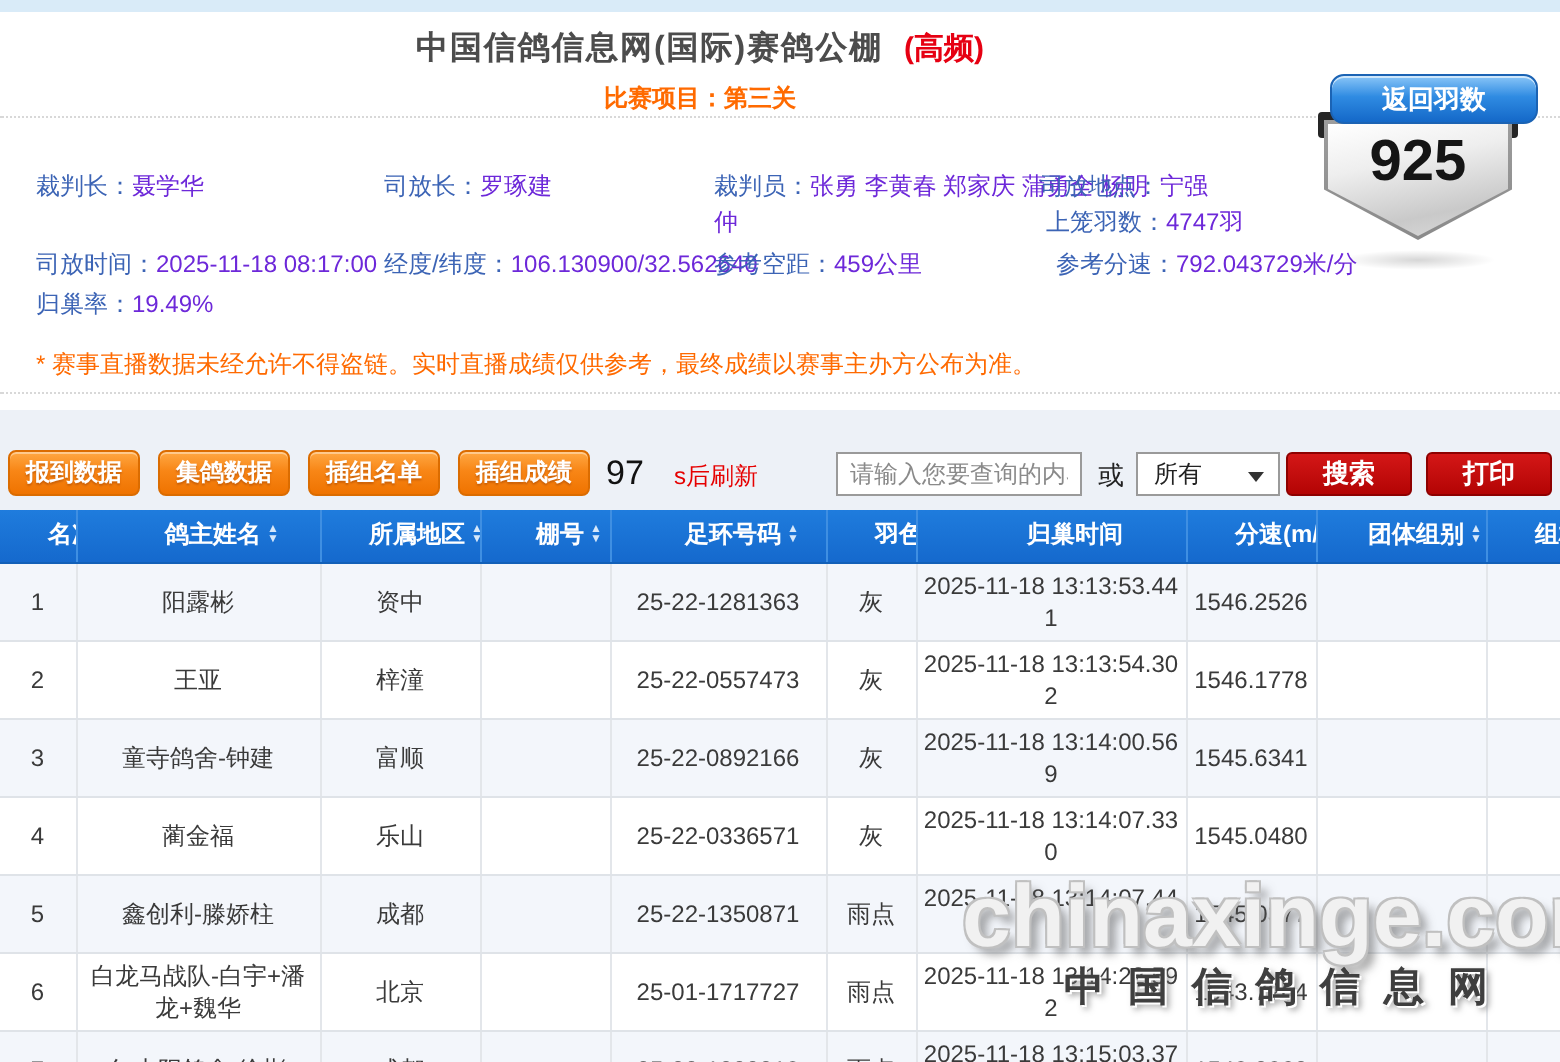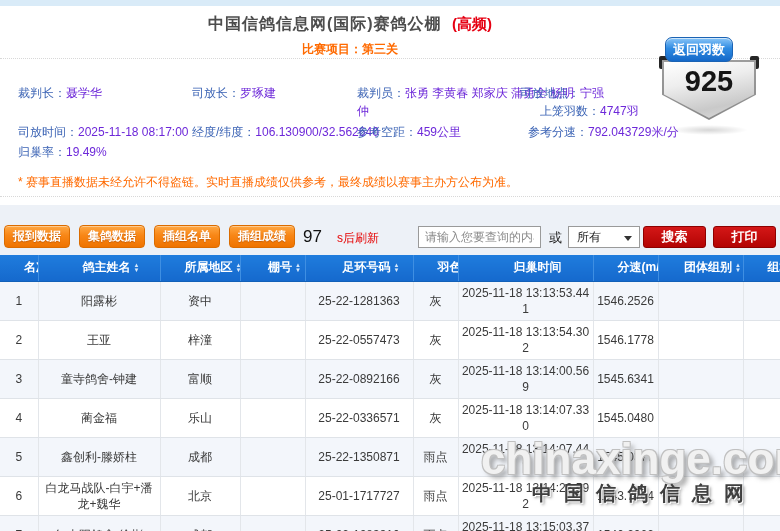--- a/index.html
+++ b/index.html
@@ -34,21 +34,21 @@
   .peg { position:absolute; width:9px; height:13px; background:#262626; border-radius:2px; top:19px; z-index:1; }
   .peg.l { left:1px; } .peg.r { right:1px; }
   .shield-outer { position:absolute; left:4px; top:23px; width:94px; height:60px; z-index:2;
     clip-path:polygon(0 0,100% 0,100% 58%,50% 100%,0 58%);
     background:linear-gradient(#9d9d9d,#8a8a8a); }
   .shield-inner { position:absolute; left:2px; top:2px; width:90px; height:56px;
     clip-path:polygon(0 0,100% 0,100% 58%,50% 100%,0 58%);
     background:linear-gradient(168deg,#ffffff 0%,#eeeeee 35%,#c9c9c9 75%,#dddddd 100%); }
   .shield-num { position:absolute; left:0; top:3px; width:90px; text-align:center;
     font-size:29px; font-weight:bold; color:#151515; }
-  .return-btn { position:absolute; left:7px; top:0; width:68px; height:25px; z-index:3;
+  .return-btn { position:absolute; left:7px; top:0; width:104px; height:25px; z-index:3;
     border-radius:7px; border:1px solid #1b63b4; cursor:pointer;
     background:linear-gradient(#8ac6f8,#2f8be2 45%,#1468c8);
     box-shadow:inset 0 1px 0 rgba(255,255,255,.6);
     color:#fff; font-size:13px; font-weight:bold; text-align:center; line-height:23px; }
   .badge-shadow { position:absolute; left:12px; top:88px; width:78px; height:10px;
     background:radial-gradient(ellipse at center, rgba(0,0,0,.16) 0%, rgba(0,0,0,0) 70%); }
 
   
   .toolbar { position:absolute; left:0; top:225px; width:780px; height:26px; z-index:5; }
   .obtn { position:absolute; top:0; width:66px; height:23px; border-radius:4px;
@@ -115,21 +115,21 @@
 </div>
 <div class="info" style="left:357px;top:85px;">
   <span class="lb">裁判员：</span><span class="vl">张勇 李黄春 郑家庆 蒲勇全 杨明</span>
 </div>
 <div class="info" style="left:357px;top:103px;">
   <span class="vl">仲</span>
 </div>
 <div class="info" style="left:520px;top:85px;">
   <span class="lb">司放地点：</span><span class="vl">宁强</span>
 </div>
-<div class="info" style="left:540px;top:103px;text-align:right;">
+<div class="info" style="left:523px;top:103px;text-align:right;">
   <span class="lb">上笼羽数：</span><span class="vl">4747羽</span>
 </div>
 <div class="info" style="left:18px;top:124px;">
   <span class="lb">司放时间：</span><span class="vl">2025-11-18 08:17:00</span>
 </div>
 <div class="info" style="left:192px;top:124px;">
   <span class="lb">经度/纬度：</span><span class="vl">106.130900/32.562640</span>
 </div>
 <div class="info" style="left:357px;top:124px;text-align:right;">
   <span class="lb">参考空距：</span><span class="vl">459公里</span>

